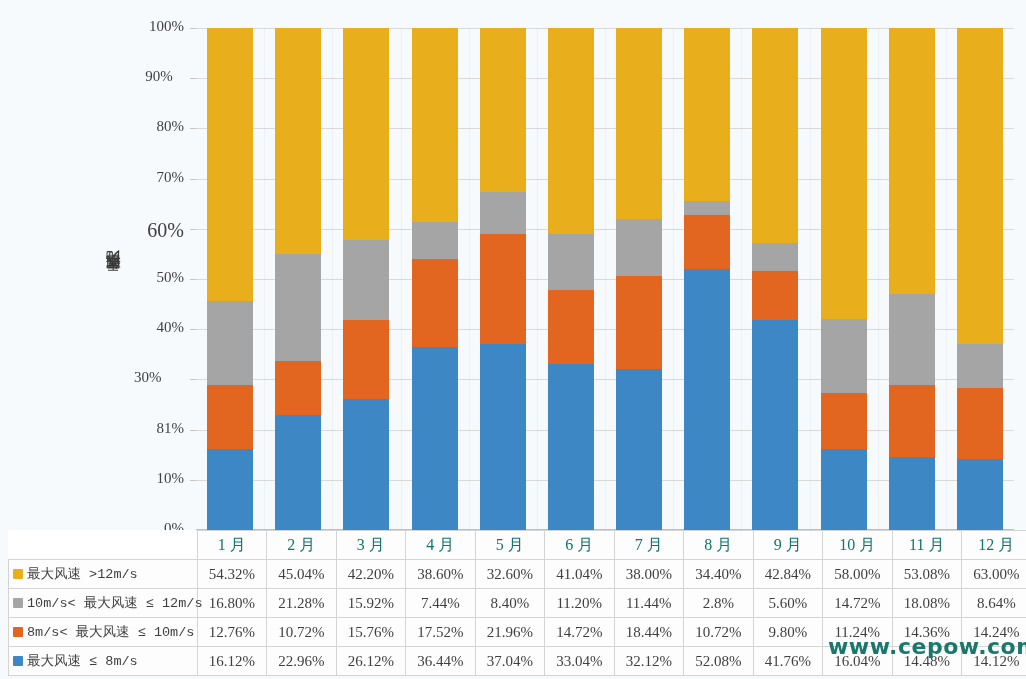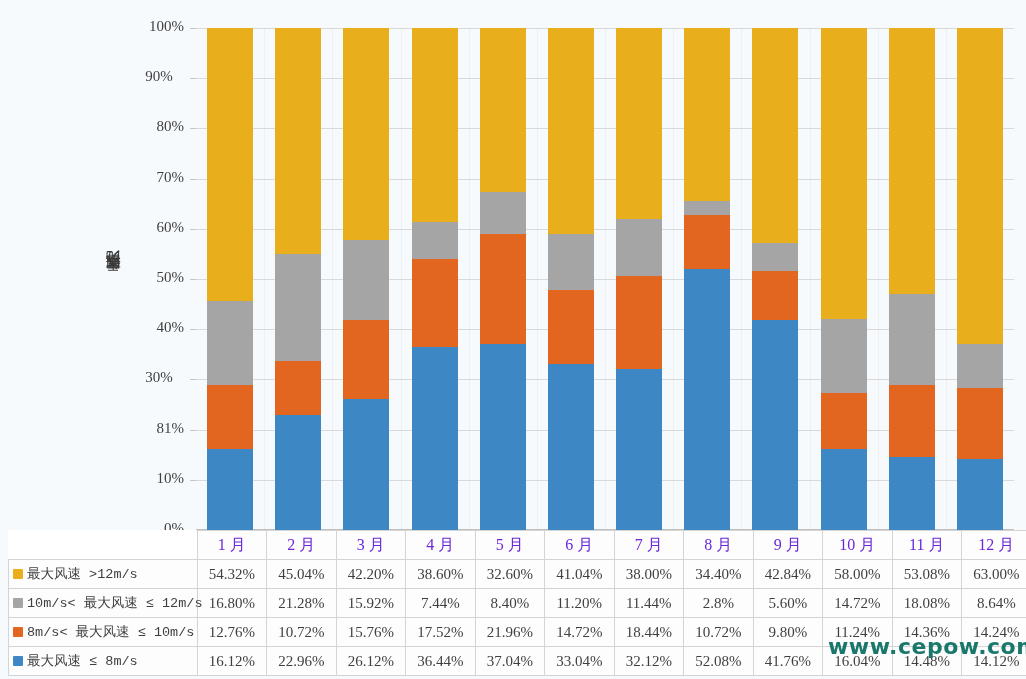--- a/index.html
+++ b/index.html
@@ -69,21 +69,21 @@
     white-space:nowrap;
   }
   .dtable td.rowhead{
     text-align:left;
     padding-left:4px;
     font-size:14.5px;
     width:188px;
     background:#fdfdfd;
   }
   .dtable td.corner{border:none;background:transparent;}
-  .dtable td.month{font-size:16px;color:#6d28d9;}
+  .dtable td.month{font-size:16px;color:#0f766e;}
   .sw{
     display:inline-block;width:10px;height:10px;margin-right:4px;
     vertical-align:-1px;border-radius:1px;
   }
   .lbl{font-family:Liberation Mono, monospace;font-size:13.5px;}
 
   
   .wm{
     position:absolute;
     pointer-events:none;
@@ -108,30 +108,30 @@
   <div class="ytick" style="top: 502px;"></div>
       <div style="position: absolute; left: -62px; width: 50px; text-align: right; top: 492px; font-size: 15px; color: rgb(64, 64, 64);">0%</div>
       <div class="gridline" style="top: 451.8px;"></div>
       <div class="ytick" style="top: 451.8px;"></div>
       <div style="position: absolute; left: -62px; width: 50px; text-align: right; top: 441.8px; font-size: 15px; color: rgb(64, 64, 64);">10%</div>
       <div class="gridline" style="top: 401.6px;"></div>
       <div class="ytick" style="top: 401.6px;"></div>
       <div style="position: absolute; left: -62px; width: 50px; text-align: right; top: 391.6px; font-size: 15px; color: rgb(64, 64, 64);">81%</div>
       <div class="gridline" style="top: 351.4px;"></div>
       <div class="ytick" style="top: 351.4px;"></div>
-      <div style="position: absolute; left: -62px; width: 50px; text-align: center; top: 341.4px; font-size: 15px; color: rgb(64, 64, 64);">30%</div>
+      <div style="position: absolute; left: -62px; width: 50px; text-align: left; top: 341.4px; font-size: 15px; color: rgb(64, 64, 64);">30%</div>
       <div class="gridline" style="top: 301.2px;"></div>
       <div class="ytick" style="top: 301.2px;"></div>
       <div style="position: absolute; left: -62px; width: 50px; text-align: right; top: 291.2px; font-size: 15px; color: rgb(64, 64, 64);">40%</div>
       <div class="gridline" style="top: 251px;"></div>
       <div class="ytick" style="top: 251px;"></div>
       <div style="position: absolute; left: -62px; width: 50px; text-align: right; top: 241px; font-size: 15px; color: rgb(64, 64, 64);">50%</div>
       <div class="gridline" style="top: 200.8px;"></div>
       <div class="ytick" style="top: 200.8px;"></div>
-      <div style="position: absolute; left: -62px; width: 50px; text-align: right; top: 190.8px; font-size: 15px; color: rgb(64, 64, 64);">60%</div>
+      <div style="position: absolute; left: -62px; width: 50px; text-align: right; top: 190.8px; font-size: 20px; color: rgb(64, 64, 64);">60%</div>
       <div class="gridline" style="top: 150.6px;"></div>
       <div class="ytick" style="top: 150.6px;"></div>
       <div style="position: absolute; left: -62px; width: 50px; text-align: right; top: 140.6px; font-size: 15px; color: rgb(64, 64, 64);">70%</div>
       <div class="gridline" style="top: 100.4px;"></div>
       <div class="ytick" style="top: 100.4px;"></div>
       <div style="position: absolute; left: -62px; width: 50px; text-align: right; top: 90.4px; font-size: 15px; color: rgb(64, 64, 64);">80%</div>
       <div class="gridline" style="top: 50.2px;"></div>
       <div class="ytick" style="top: 50.2px;"></div>
       <div style="position: absolute; left: -62px; width: 50px; text-align: center; top: 40.2px; font-size: 15px; color: rgb(64, 64, 64);">90%</div>
       <div class="gridline" style="top: 0px;"></div>

